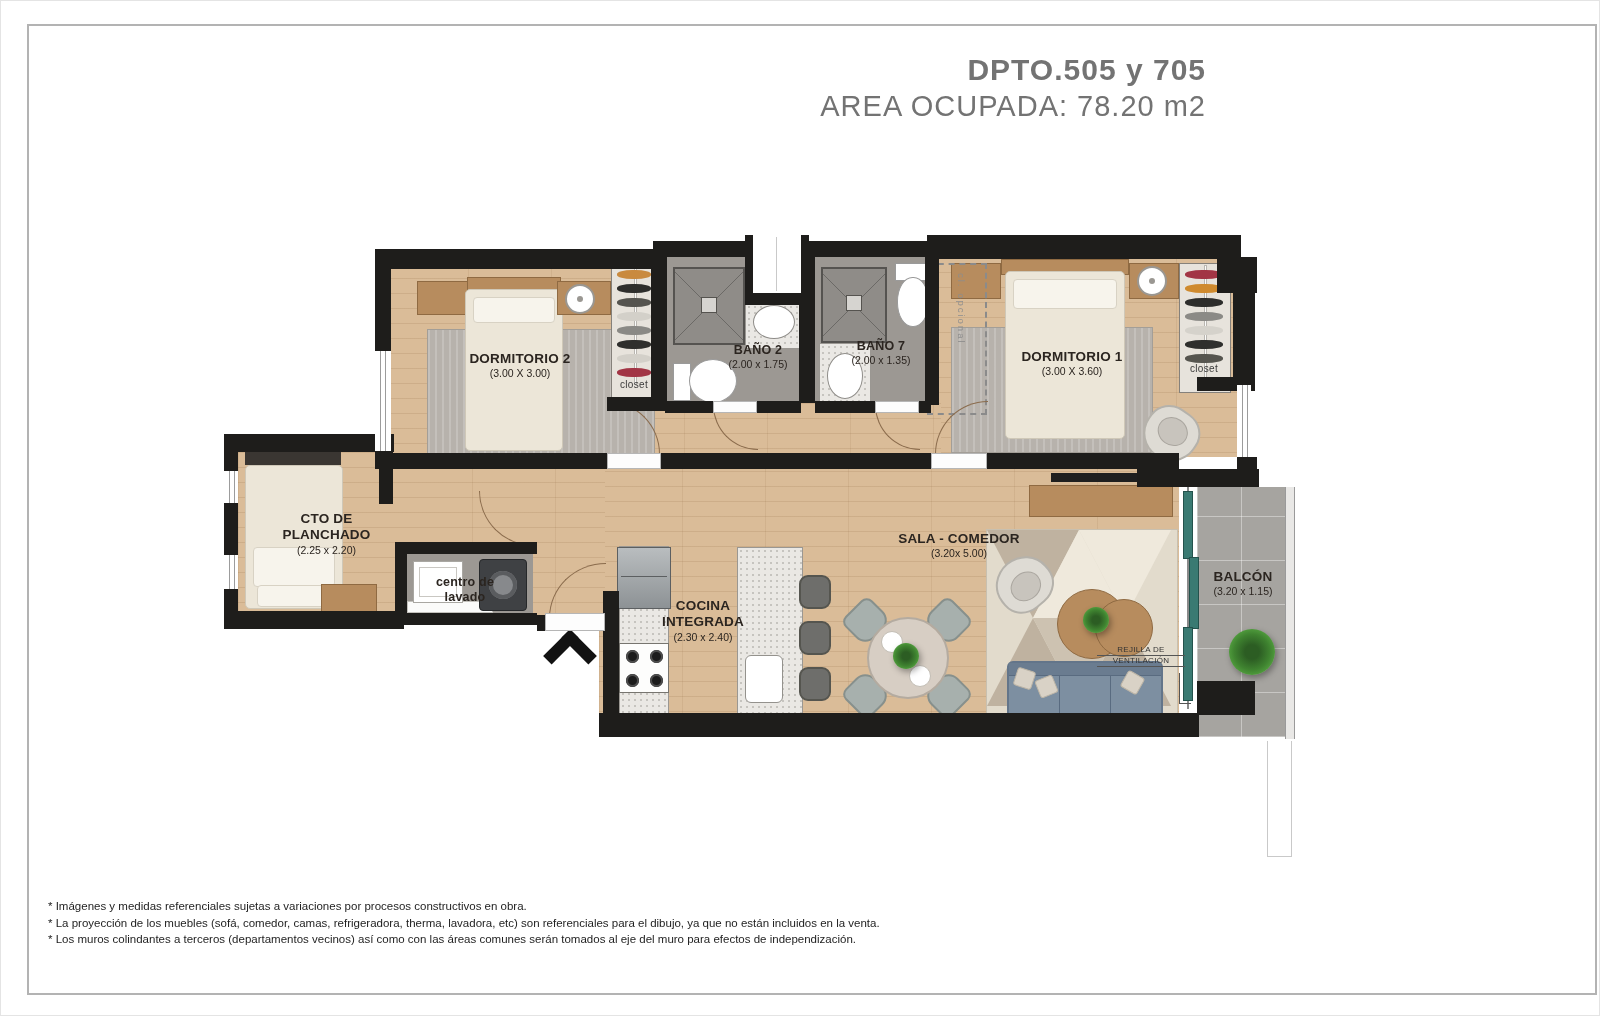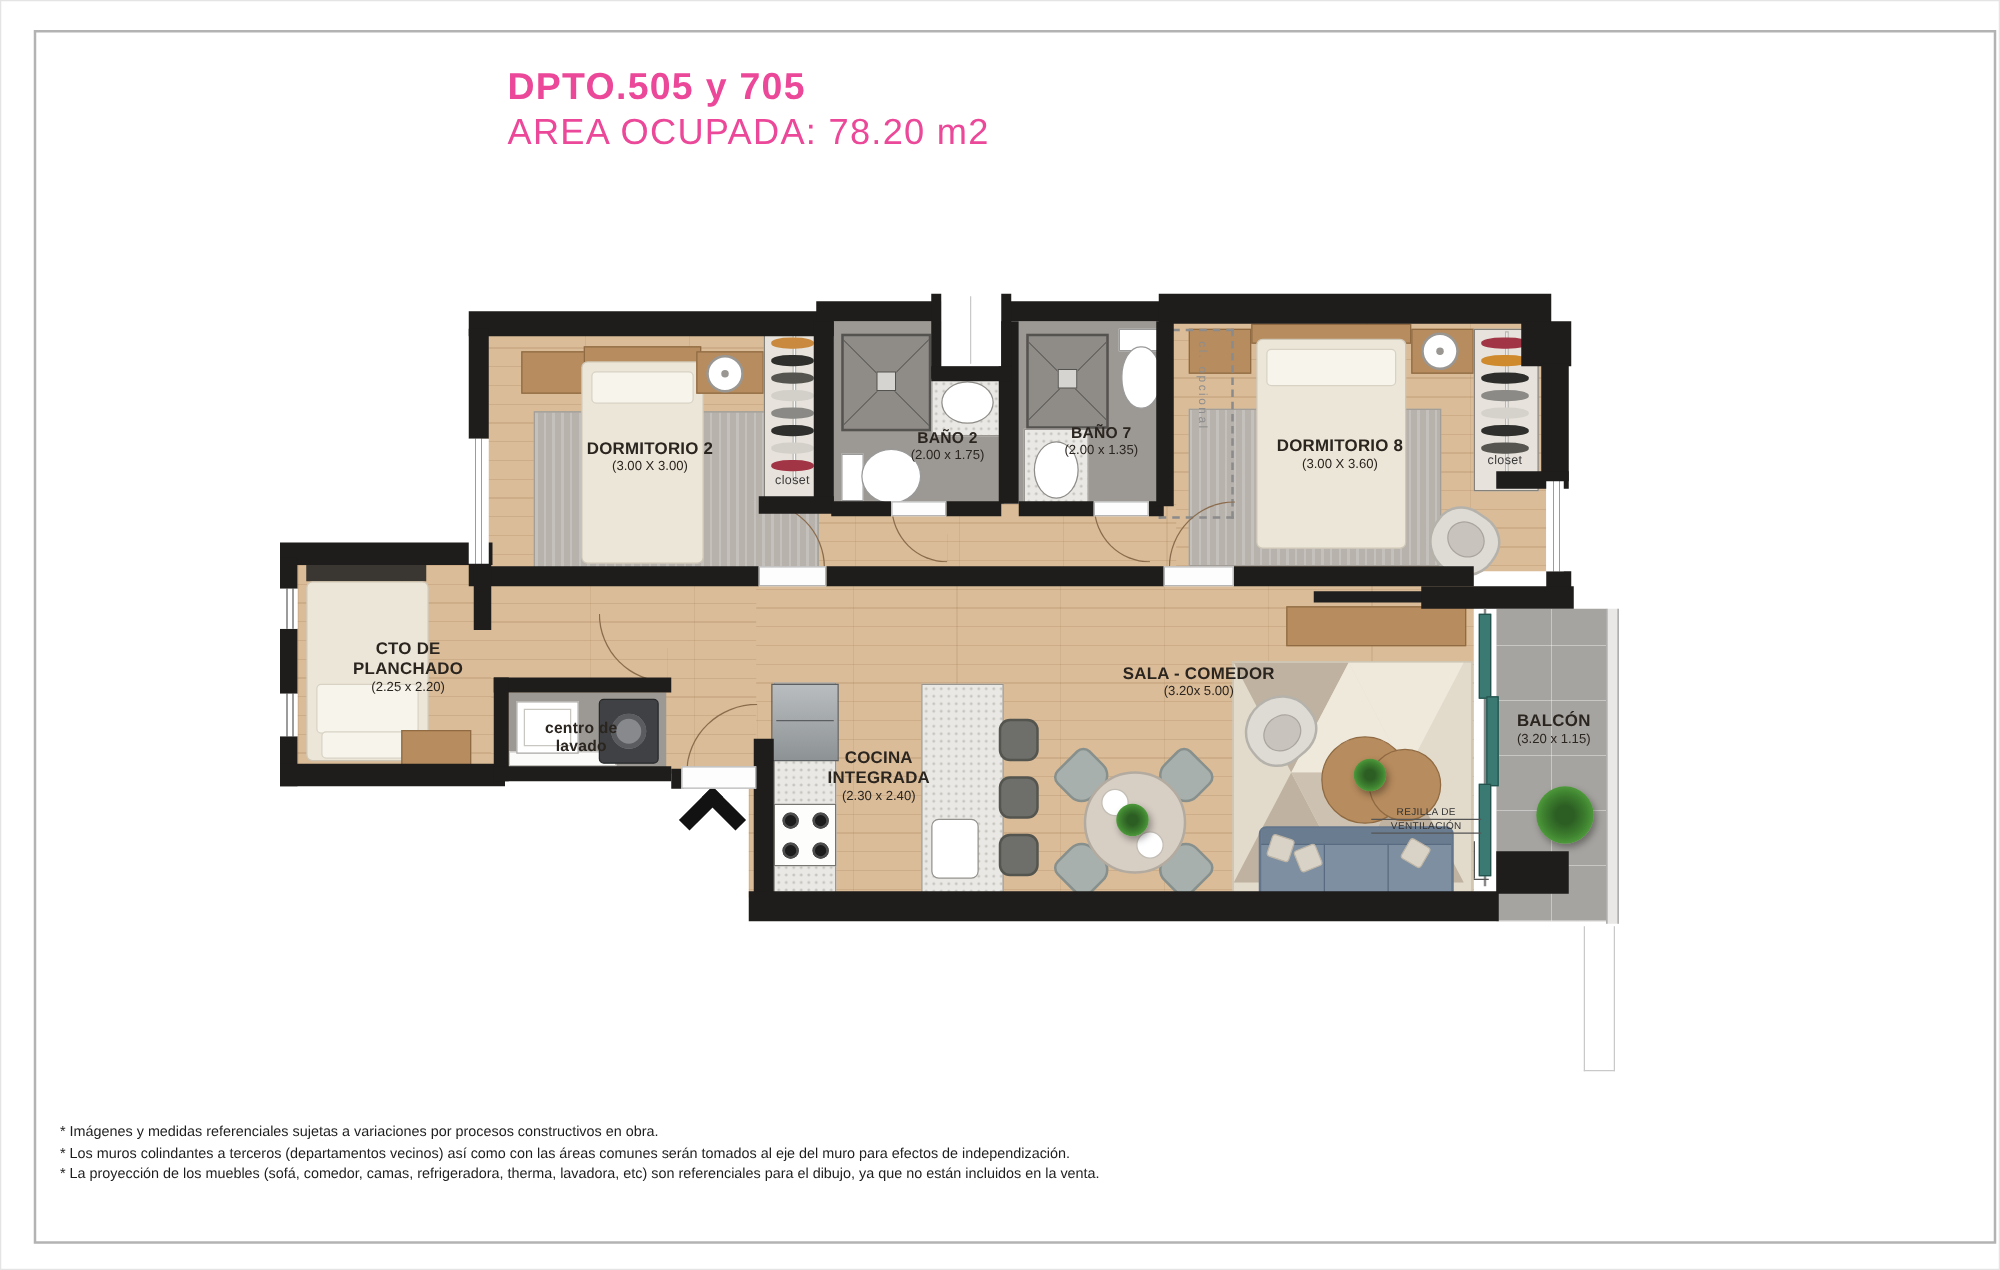--- a/index.html
+++ b/index.html
@@ -1,19 +1,19 @@
 <!DOCTYPE html>
 <html><head>
 <meta charset="utf-8">
 <style>
   html,body{margin:0;padding:0;background:#fff}
   .page{position:relative;width:1600px;height:1016px;background:#ffffff;
         font-family:"Liberation Sans",sans-serif;overflow:hidden;border:1px solid #e4e4e4;box-sizing:border-box}
   .frame{position:absolute;left:26px;top:23px;width:1566px;height:967px;border:2px solid #b3b3b3;z-index:0}
-  .titleblock{position:absolute;left:405px;top:52px;width:800px;text-align:left;color:#ec4899;z-index:2}
+  .titleblock{position:absolute;left:405px;top:52px;width:800px;text-align:right;color:#737373;z-index:2}
   .t1{font-size:30px;font-weight:bold;letter-spacing:1px}
   .t2{font-size:29px;margin-top:3px;letter-spacing:1px}
   .t3{font-size:19px;margin-top:7px;letter-spacing:1px}
   .fnotes{position:absolute;left:47px;top:897px;font-size:11.5px;color:#1e1e1e;line-height:16.5px;z-index:2}
   .plan{position:absolute;inset:0;z-index:1}
   .wall{position:absolute;background:#1e1d1b;z-index:10}
   .floor{position:absolute;z-index:1}
   .wood{background-color:#dabc98;background-image:
         repeating-linear-gradient(180deg, rgba(125,85,45,.14) 0 1px, transparent 1px 15px),
         repeating-linear-gradient(90deg, rgba(125,85,45,.10) 0 1px, transparent 1px 83px)}
@@ -309,21 +309,21 @@
     </div>
     <div class="label" style="left:714px;top:342px;width:86px">
       <div class="rname sm">BAÑO 2</div>
       <div class="rdims">(2.00 x 1.75)</div>
     </div>
     <div class="label" style="left:836px;top:338px;width:88px">
       <div class="rname sm">BAÑO 7</div>
       <div class="rdims">(2.00 x 1.35)</div>
     </div>
     <div class="label" style="left:981px;top:348px;width:180px">
-      <div class="rname">DORMITORIO 8</div>
+      <div class="rname">DORMITORIO 1</div>
       <div class="rdims">(3.00 X 3.60)</div>
     </div>
     <div class="label" style="left:258px;top:510px;width:135px">
       <div class="rname">CTO DE</div>
       <div class="rname">PLANCHADO</div>
       <div class="rdims">(2.25 x 2.20)</div>
     </div>
     <div class="label" style="left:418px;top:574px;width:92px">
       <div class="rname sm">centro de</div>
       <div class="rname sm">lavado</div>
@@ -351,16 +351,16 @@
       <div class="note8" style="border-bottom:1px solid #555">REJILLA DE</div>
       <div class="note8" style="border-bottom:1px solid #555">VENTILACIÓN</div>
     </div>
     <div class="leader" style="left:1178px;top:672px;width:1px;height:30px"></div>
     <div class="leader" style="left:1178px;top:702px;width:12px;height:1px"></div>
 
   </div>
 
   <div class="fnotes">
     <div>* Imágenes y medidas referenciales sujetas a variaciones por procesos constructivos en obra.</div>
+    <div>* La proyección de los muebles (sofá, comedor, camas, refrigeradora, therma, lavadora, etc) son referenciales para el dibujo, ya que no están incluidos en la venta.</div>
     <div>* Los muros colindantes a terceros (departamentos vecinos) así como con las áreas comunes serán tomados al eje del muro para efectos de independización.</div>
-    <div>* La proyección de los muebles (sofá, comedor, camas, refrigeradora, therma, lavadora, etc) son referenciales para el dibujo, ya que no están incluidos en la venta.</div>
   </div>
 </div>
 
 </body></html>

